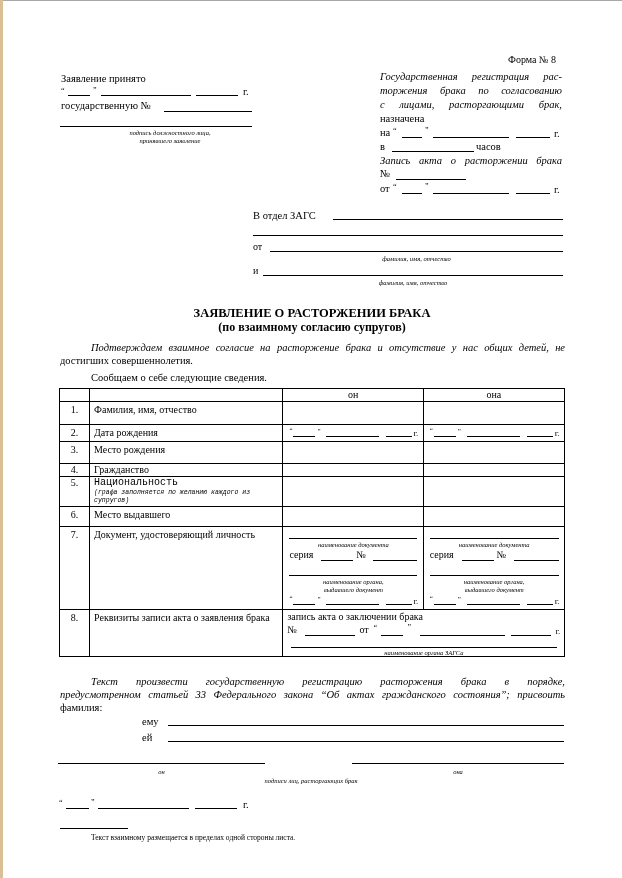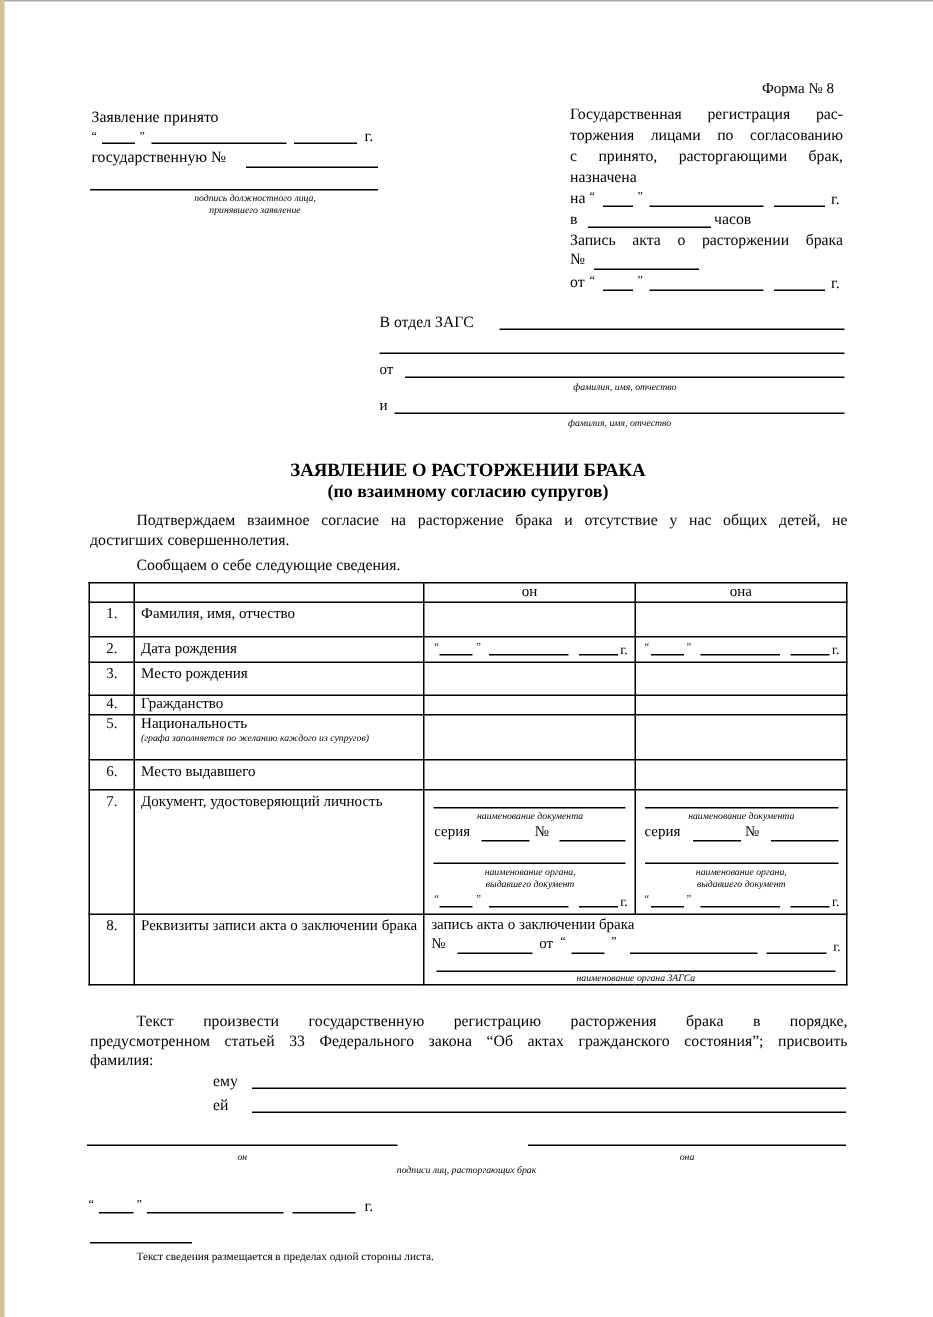--- a/index.html
+++ b/index.html
@@ -7,21 +7,21 @@
     width:622px; height:878px; overflow:hidden; background:#ffffff;
     font-family:"Liberation Serif", "DejaVu Serif", serif; color:#000;
     position:relative;
   }
   .page-edge-left { position:absolute; left:0; top:0; width:3px; height:878px; background:#d9bf94; }
   .page-edge-top { position:absolute; left:0; top:0; width:622px; height:1px; background:#a8a8a8; }
   .abs { position:absolute; }
   .t { font-size:10.5px; line-height:13px; white-space:nowrap; }
   .small-it { font-size:6.5px; font-style:italic; line-height:8px; text-align:center; white-space:nowrap; }
   .line { position:absolute; border-bottom:1px solid #000; height:0; }
-  .jl { text-align:justify; text-align-last:justify; }
+  .jl { text-align:justify; text-align-last:justify;font-style:italic; }
   .title { font-weight:bold; font-size:12.5px; text-align:center; line-height:14px; }
   table.info { position:absolute; left:59px; top:388px; width:506px; border-collapse:collapse; table-layout:fixed; }
   table.info td { border:1px solid #000; vertical-align:top; font-size:10px; line-height:12px; padding:2px 4px; position:relative; }
   table.info td.num { text-align:center; }
   .hdr td { text-align:center; font-size:10px; }
 </style>
 </head>
 <body>
 
 <div class="page-edge-top"></div>
@@ -39,22 +39,22 @@
   <div class="abs t" style="left:243px; top:85px;">г.</div>
   <div class="abs t" style="left:61px; top:99px;">государственную №</div>
   <div class="line" style="left:164px; top:111px; width:88px;"></div>
   <div class="line" style="left:60px; top:126px; width:192px;"></div>
   <div class="abs small-it" style="left:60px; top:129px; width:220px;">подпись должностного лица,</div>
   <div class="abs small-it" style="left:60px; top:137px; width:220px;">принявшего заявление</div>
 </div>
 
 <div>
   <div class="abs t jl" style="left:380px; top:70px; width:182px;">Государственная регистрация рас-</div>
-  <div class="abs t jl" style="left:380px; top:84px; width:182px;">торжения лицами по согласованию</div>
-  <div class="abs t jl" style="left:380px; top:98px; width:182px;">с принято, расторгающими брак,</div>
+  <div class="abs t jl" style="left:380px; top:84px; width:182px;">торжения брака по согласованию</div>
+  <div class="abs t jl" style="left:380px; top:98px; width:182px;">с лицами, расторгающими брак,</div>
   <div class="abs t" style="left:380px; top:112px;">назначена</div>
 
   <div class="abs t" style="left:380px; top:126px;">на</div>
   <div class="abs t" style="left:393px; top:124px; font-size:8px;">“</div>
   <div class="line" style="left:402px; top:137px; width:20px;"></div>
   <div class="abs t" style="left:425px; top:124px; font-size:8px;">”</div>
   <div class="line" style="left:433px; top:137px; width:76px;"></div>
   <div class="line" style="left:516px; top:137px; width:34px;"></div>
   <div class="abs t" style="left:554px; top:127px;">г.</div>
 
@@ -150,21 +150,21 @@
 
   <tr style="height:10px;">
     <td class="num" style="padding:0 4px;">4.</td>
     <td style="padding:0 4px;">Гражданство</td>
     <td></td>
     <td></td>
   </tr>
 
   <tr style="height:30px;">
     <td class="num" style="padding:0 4px;">5.</td>
-    <td style="padding:0 4px;">
+    <td style="padding:0 4px;font-family:Liberation Mono, monospace;">
       <div>Национальность</div>
       <div style="font-size:6.5px; font-style:italic; line-height:8px;">(графа заполняется по желанию каждого из супругов)</div>
     </td>
     <td></td>
     <td></td>
   </tr>
 
   <tr style="height:20px;">
     <td class="num">6.</td>
     <td>Место выдавшего</td>
@@ -210,21 +210,21 @@
         <span class="abs" style="left:34px; top:66px; font-size:7px;">”</span>
         <span class="line" style="left:43px; top:77px; width:53px;"></span>
         <span class="line" style="left:103px; top:77px; width:26px;"></span>
         <span class="abs" style="left:131px; top:68px; font-size:9px;">г.</span>
       </div>
     </td>
   </tr>
 
   <tr style="height:44px;">
     <td class="num">8.</td>
-    <td>Реквизиты записи акта о заключении брака</td>
+    <td>Реквизиты записи акта о заявления брака</td>
     <td colspan="2" style="padding:0;">
       <div style="position:relative; height:46px;">
         <span class="abs" style="left:4px; top:1px; font-size:10px;">запись акта о заключении брака</span>
         <span class="abs" style="left:4px; top:14px; font-size:10px;">№</span>
         <span class="line" style="left:22px; top:25px; width:50px;"></span>
         <span class="abs" style="left:76px; top:14px; font-size:10px;">от</span>
         <span class="abs" style="left:90px; top:12px; font-size:8px;">“</span>
         <span class="line" style="left:98px; top:25px; width:22px;"></span>
         <span class="abs" style="left:124px; top:12px; font-size:8px;">”</span>
         <span class="line" style="left:137px; top:25px; width:85px;"></span>
@@ -253,13 +253,13 @@
 <div class="abs small-it" style="left:58px; top:777px; width:506px;">подписи лиц, расторгающих брак</div>
 
 <div class="abs t" style="left:59px; top:796px; font-size:8px;">“</div>
 <div class="line" style="left:66px; top:808px; width:23px;"></div>
 <div class="abs t" style="left:91px; top:796px; font-size:8px;">”</div>
 <div class="line" style="left:98px; top:808px; width:91px;"></div>
 <div class="line" style="left:195px; top:808px; width:42px;"></div>
 <div class="abs t" style="left:243px; top:798px;">г.</div>
 
 <div class="line" style="left:60px; top:828px; width:68px;"></div>
-<div class="abs t" style="left:91px; top:831px; font-size:7.5px;">Текст сведения размещается в пределах одной стороны листа.</div>
+<div class="abs t" style="left:91px; top:831px; font-size:7.5px;">Текст взаимному размещается в пределах одной стороны листа.</div>
 
 </body></html>

